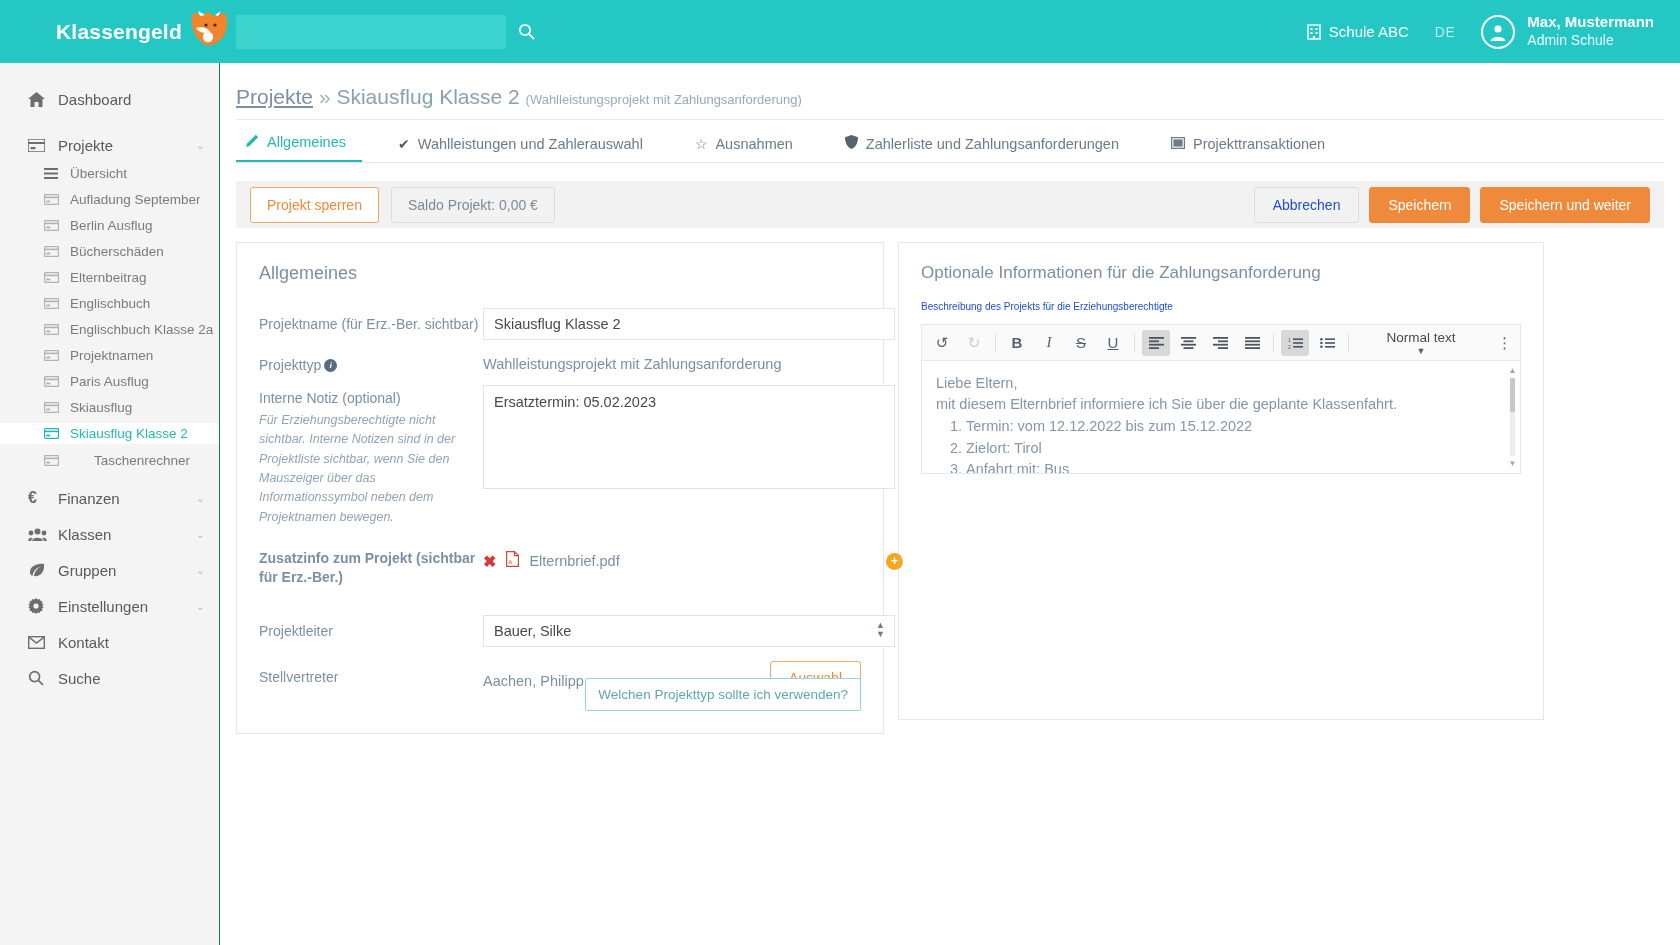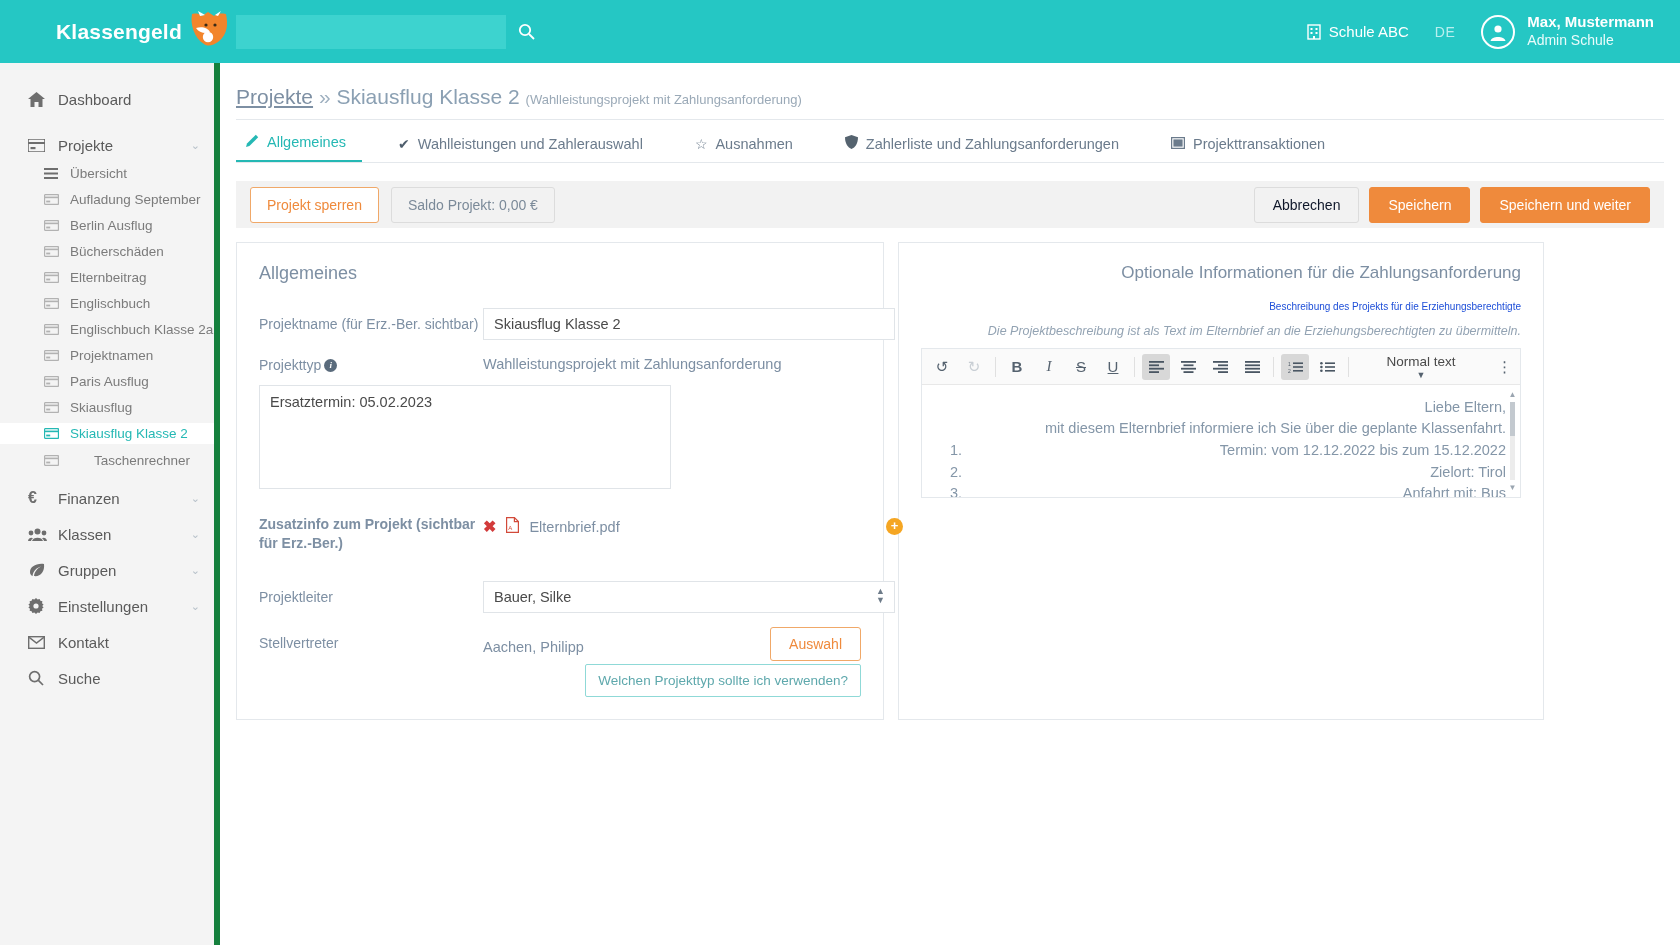--- a/index.html
+++ b/index.html
@@ -42,21 +42,21 @@
     width:34px; height:34px; border-radius:50%; border:2px solid #fff;
     display:flex; align-items:center; justify-content:center; color:#fff;
   }
   .user-meta { margin-left:12px; line-height:1.25; }
   .user-name { color:#fff; font-size:15px; font-weight:bold; }
   .user-role { color:#eafcfb; font-size:14px; }
 
   
   .sidebar {
     position:absolute; left:0; top:63px; width:220px; height:882px;
-    background:#f4f4f4; border-right:6px solid #15803d; padding-top:18px;
+    background:#f4f4f4; border-right:1px solid #15803d; padding-top:18px;
   }
   .nav-item {
     display:flex; align-items:center; height:36px; padding-left:28px;
     font-size:15px; color:#5a5a5a; cursor:pointer; position:relative;
   }
   .nav-item .ic { width:30px; display:flex; align-items:center; color:#8d8d8d; }
   .nav-item .chev { position:absolute; right:14px; color:#b6c0c9; font-size:11px; }
   .nav-sub {
     display:flex; align-items:center; height:20px; padding-left:44px;
     font-size:13.5px; color:#7b7b7b; cursor:pointer;
@@ -94,28 +94,28 @@
   .btn { font-size:14px; cursor:pointer; border-radius:3px; font-family:inherit; }
   .btn-ghost-orange {
     background:#fff; border:1px solid #f0a868; color:#ef8a3c;
     padding:9px 16px;
   }
   .btn-saldo {
     background:#f2f2f2; border:1px solid #dcdcdc; color:#7b8a99;
     padding:9px 16px; margin-left:12px;
   }
   .toolbar-right { position:absolute; right:14px; display:flex; gap:10px; align-items:center; }
-  .btn-cancel { background:#f2f2f2; border:1px solid #dcdcdc; color:#0f172a; padding:9px 18px; }
+  .btn-cancel { background:#f2f2f2; border:1px solid #dcdcdc; color:#1d4ed8; padding:9px 18px; }
   .btn-orange { background:#ef8a3c; border:1px solid #ef8a3c; color:#fff; padding:9px 18px; }
 
   
   .panels { display:flex; gap:14px; margin:14px 16px 0 16px; align-items:flex-start; }
   .panel { background:#fff; border:1px solid #e4e8ec; }
   .panel-left { width:648px; min-height:478px; padding:20px 22px 24px 22px; position:relative;}
-  .panel-right { width:646px; min-height:478px; padding:20px 22px;text-align:right; }
+  .panel-right { width:646px; min-height:478px; padding:20px 22px; }
   .panel-title { font-size:18px; color:#7d8fa3; margin:0 0 24px 0; font-weight:normal; }
   .panel-title.small { font-size:17px; margin-bottom:18px; }
 
   .row { display:flex; margin-bottom:14px; }
   .row .lbl { width:224px; padding-top:7px; font-size:14px; color:#7d8fa3; line-height:1.35; flex-shrink:0;}
   .row .lbl .hint { display:block; font-style:italic; font-size:12.5px; color:#93a3b3; line-height:1.55; margin-top:3px;}
   .row .fld { flex:1; }
   .txt-input {
     width:412px; height:32px; border:1px solid #e0e4e8; background:#fff;
     padding:4px 10px; font-size:14.5px; color:#4a4a4a; font-family:inherit; outline:none;
@@ -530,20 +530,24 @@
         <div class="row" style="margin-bottom:10px;">
           <div class="lbl" style="padding-top:2px;">
             <span>Projekttyp</span><span class="info-ic">i</span>
           </div>
           <div class="fld">
             <div class="static-val" style="padding-top:2px;">Wahlleistungsprojekt mit Zahlungsanforderung</div>
           </div>
         </div>
 
         <div class="row">
+          <div class="lbl" style="padding-top:4px;">
+            <span>Interne Notiz (optional)</span>
+            <span class="hint">Für Erziehungsberechtigte nicht sichtbar. Interne Notizen sind in der Projektliste sichtbar, wenn Sie den Mauszeiger über das Informationssymbol neben dem Projektnamen bewegen.</span>
+          </div>
           <div class="fld">
             <textarea class="txt-area" style="">Ersatztermin: 05.02.2023</textarea>
           </div>
         </div>
 
         <div class="row" style="margin-top:18px;">
           <div class="lbl" style="padding-top:4px;font-weight:bold;">Zusatzinfo zum Projekt (sichtbar für Erz.-Ber.)</div>
           <div class="fld">
             <div class="file-row">
               <span class="x-ic">✖</span>
@@ -579,21 +583,20 @@
             <button class="btn btn-auswahl">Auswahl</button>
           </div>
         </div>
 
         <button class="bottom-help">Welchen Projekttyp sollte ich verwenden?</button>
       </div>
 
       <div class="panel panel-right">
         <h2 class="panel-title small">Optionale Informationen für die Zahlungsanforderung</h2>
         <div class="sub-lbl">Beschreibung des Projekts für die Erziehungsberechtigte</div>
-        <div class="sub-hint">Die Projektbeschreibung ist als Text im Elternbrief an die Erziehungsberechtigten zu übermitteln.</div>
 
         <div class="editor">
           <div class="ed-tools">
             <div class="ed-btn">↺</div>
             <div class="ed-btn dim">↻</div>
             <div class="ed-div"></div>
             <div class="ed-btn">
                 <b>B</b>
               </div>
             <div class="ed-btn">

